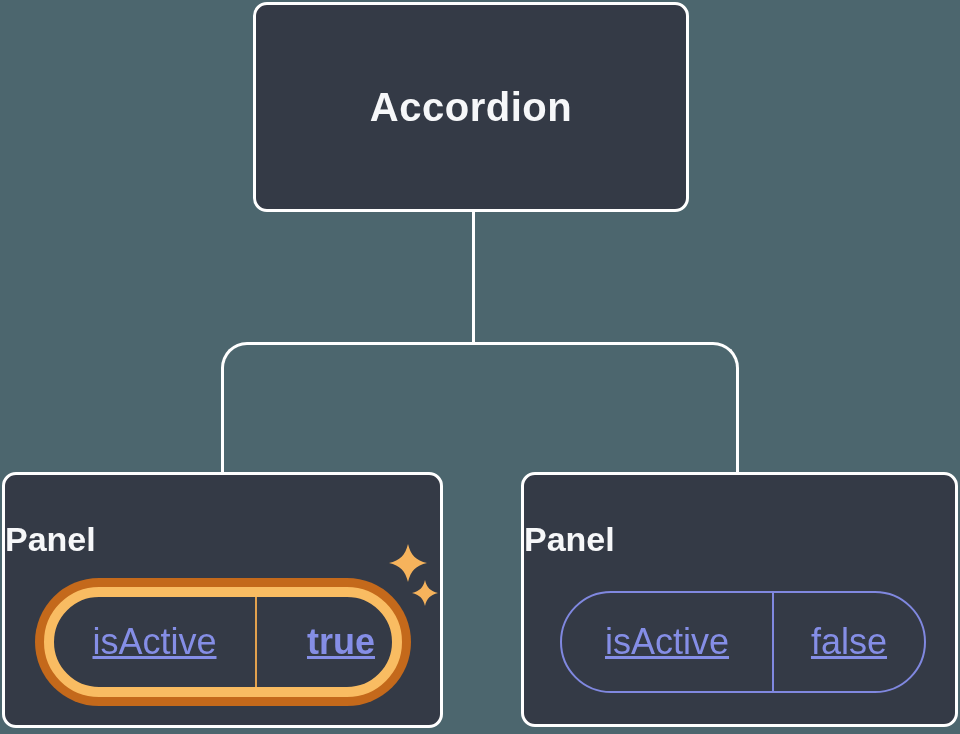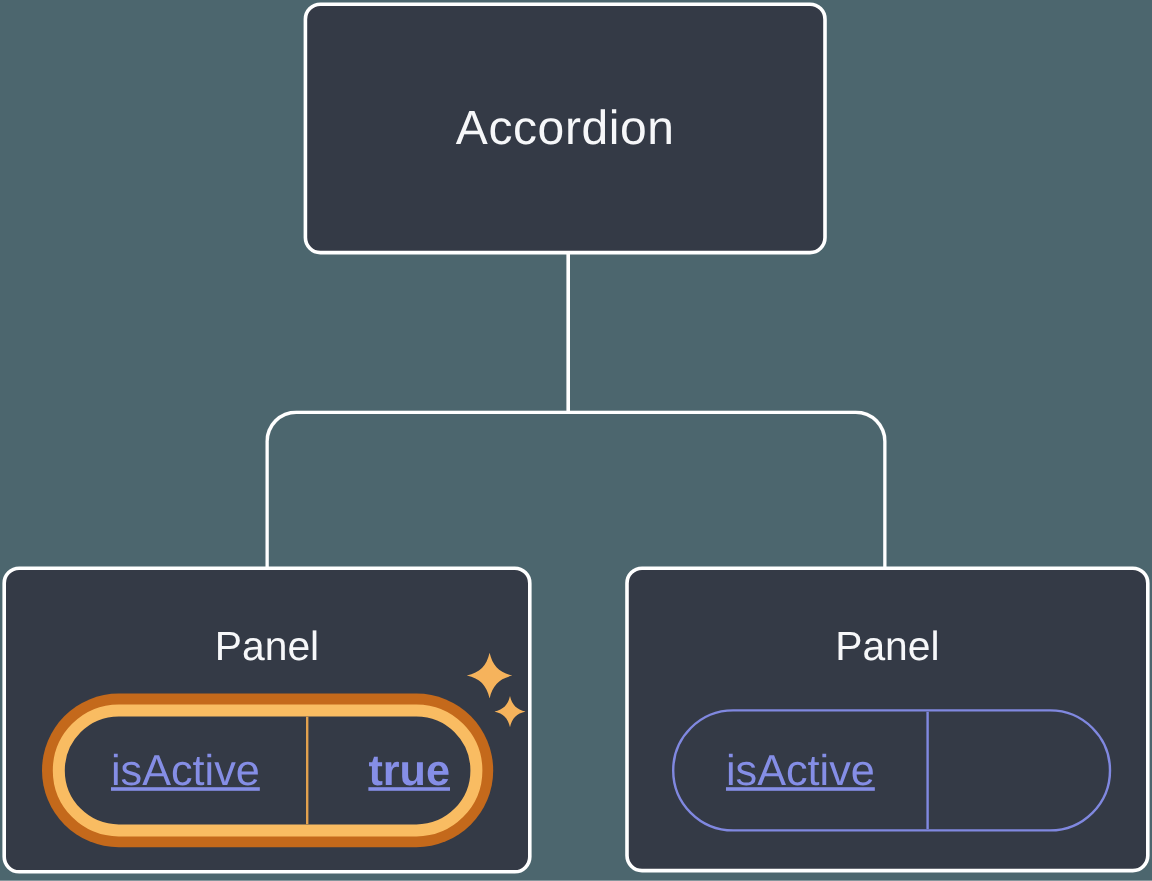--- a/index.html
+++ b/index.html
@@ -19,21 +19,21 @@
     box-sizing: border-box;
   }
   .node-accordion {
     left: 253px; top: 2px;
     width: 436px; height: 210px;
     display: flex; align-items: center; justify-content: center;
   }
   .node-title {
     color: #f6f7f9;
     font-size: 40px;
-    font-weight: 400;
+    font-weight: 700;
     letter-spacing: 0.5px;
   }
   
   .connector-stub {
     position: absolute;
     left: 472px; top: 210px;
     width: 3px; height: 134px;
     background: #ffffff;
   }
   
@@ -45,24 +45,24 @@
     border-top: 3px solid #ffffff;
     border-left: 3px solid #ffffff;
     border-right: 3px solid #ffffff;
     border-radius: 26px 26px 0 0;
   }
   .panel-left  { left: 2px;   top: 472px; width: 441px; height: 256px; }
   .panel-right { left: 521px; top: 472px; width: 437px; height: 255px; }
   .panel-title {
     position: absolute;
     left: 0; top: 42px; width: 100%;
-    text-align: center;
+    text-align: left;
     color: #f6f7f9;
     font-size: 34px;
-    font-weight: 400;
+    font-weight: 700;
     line-height: 44px;
   }
   
   .pill-active {
     position: absolute;
     left: 39px; top: 112px;
     width: 358px; height: 110px;
     box-sizing: border-box;
     background: #343a46;
     border: 10px solid #f9bc62;
@@ -138,16 +138,17 @@
       </svg>
     </div>
   </div>
 
   <div class="node panel-right">
     <div class="panel-title">Panel</div>
 
     <div class="pill-inactive">
       <div class="pill-cell cell-key-inactive">isActive</div>
       <div class="pill-divider"></div>
+      <div class="pill-cell cell-val-inactive">false</div>
     </div>
   </div>
 
 </div>
 
 </body></html>

